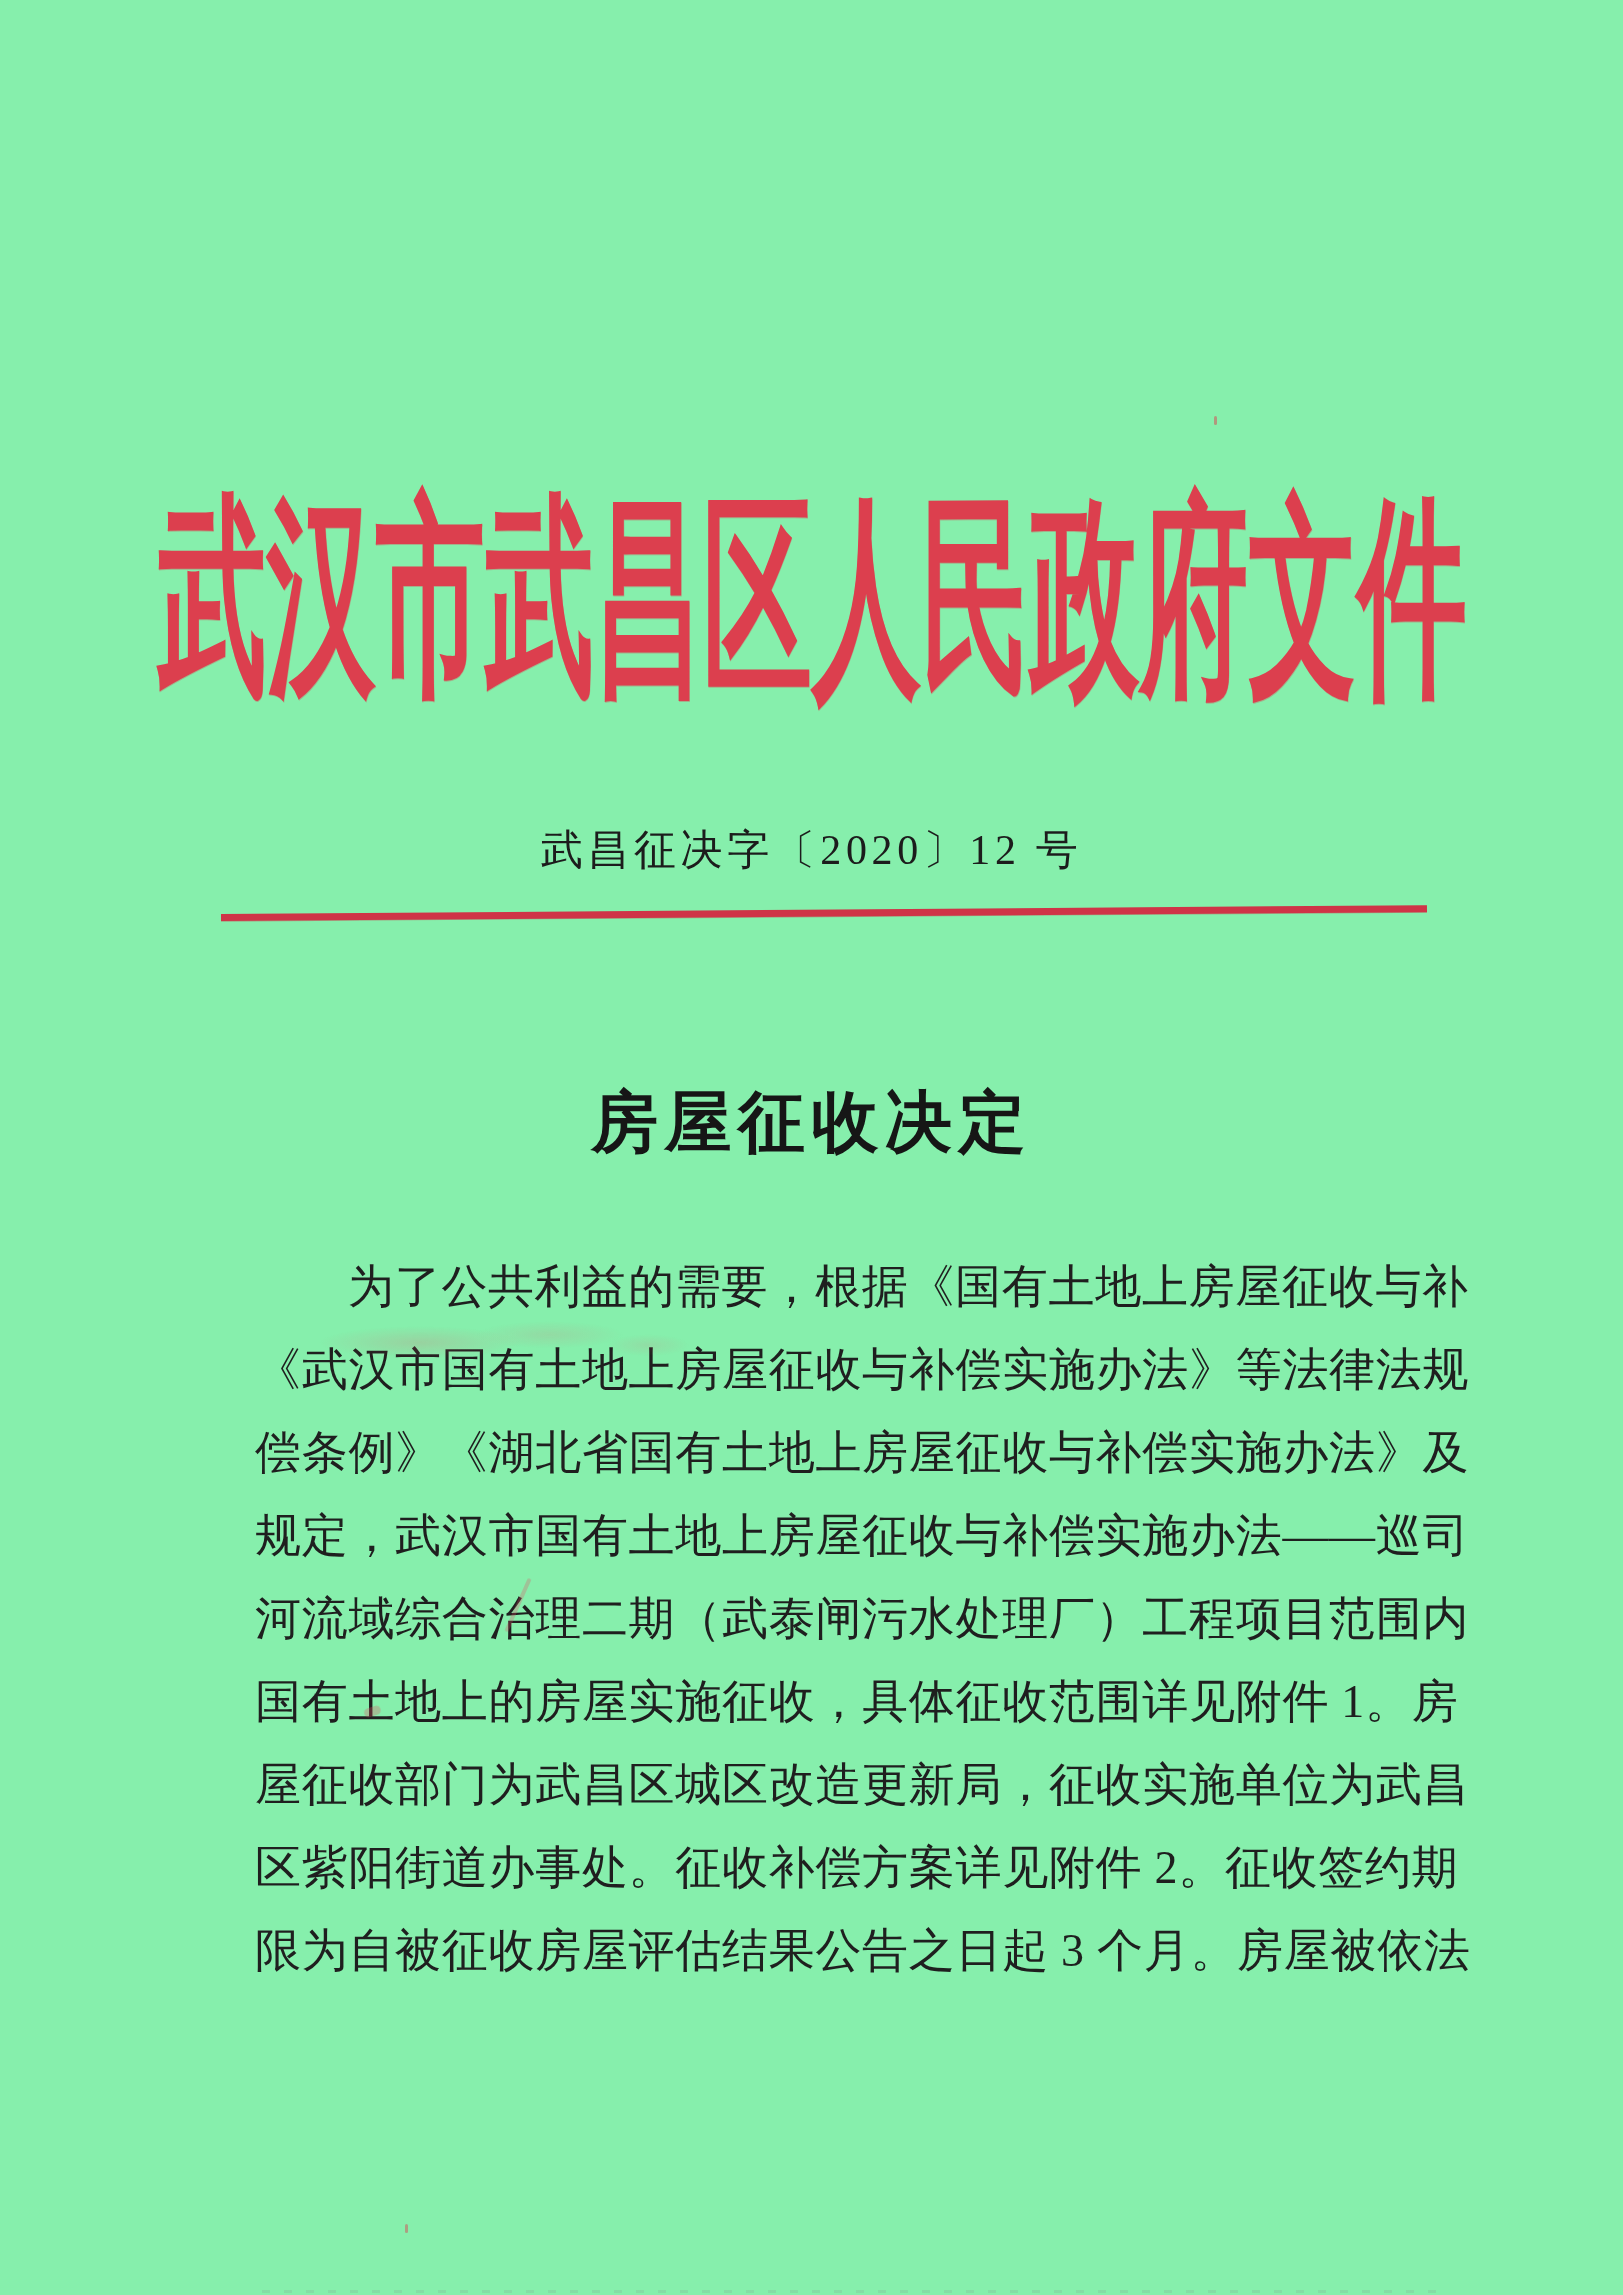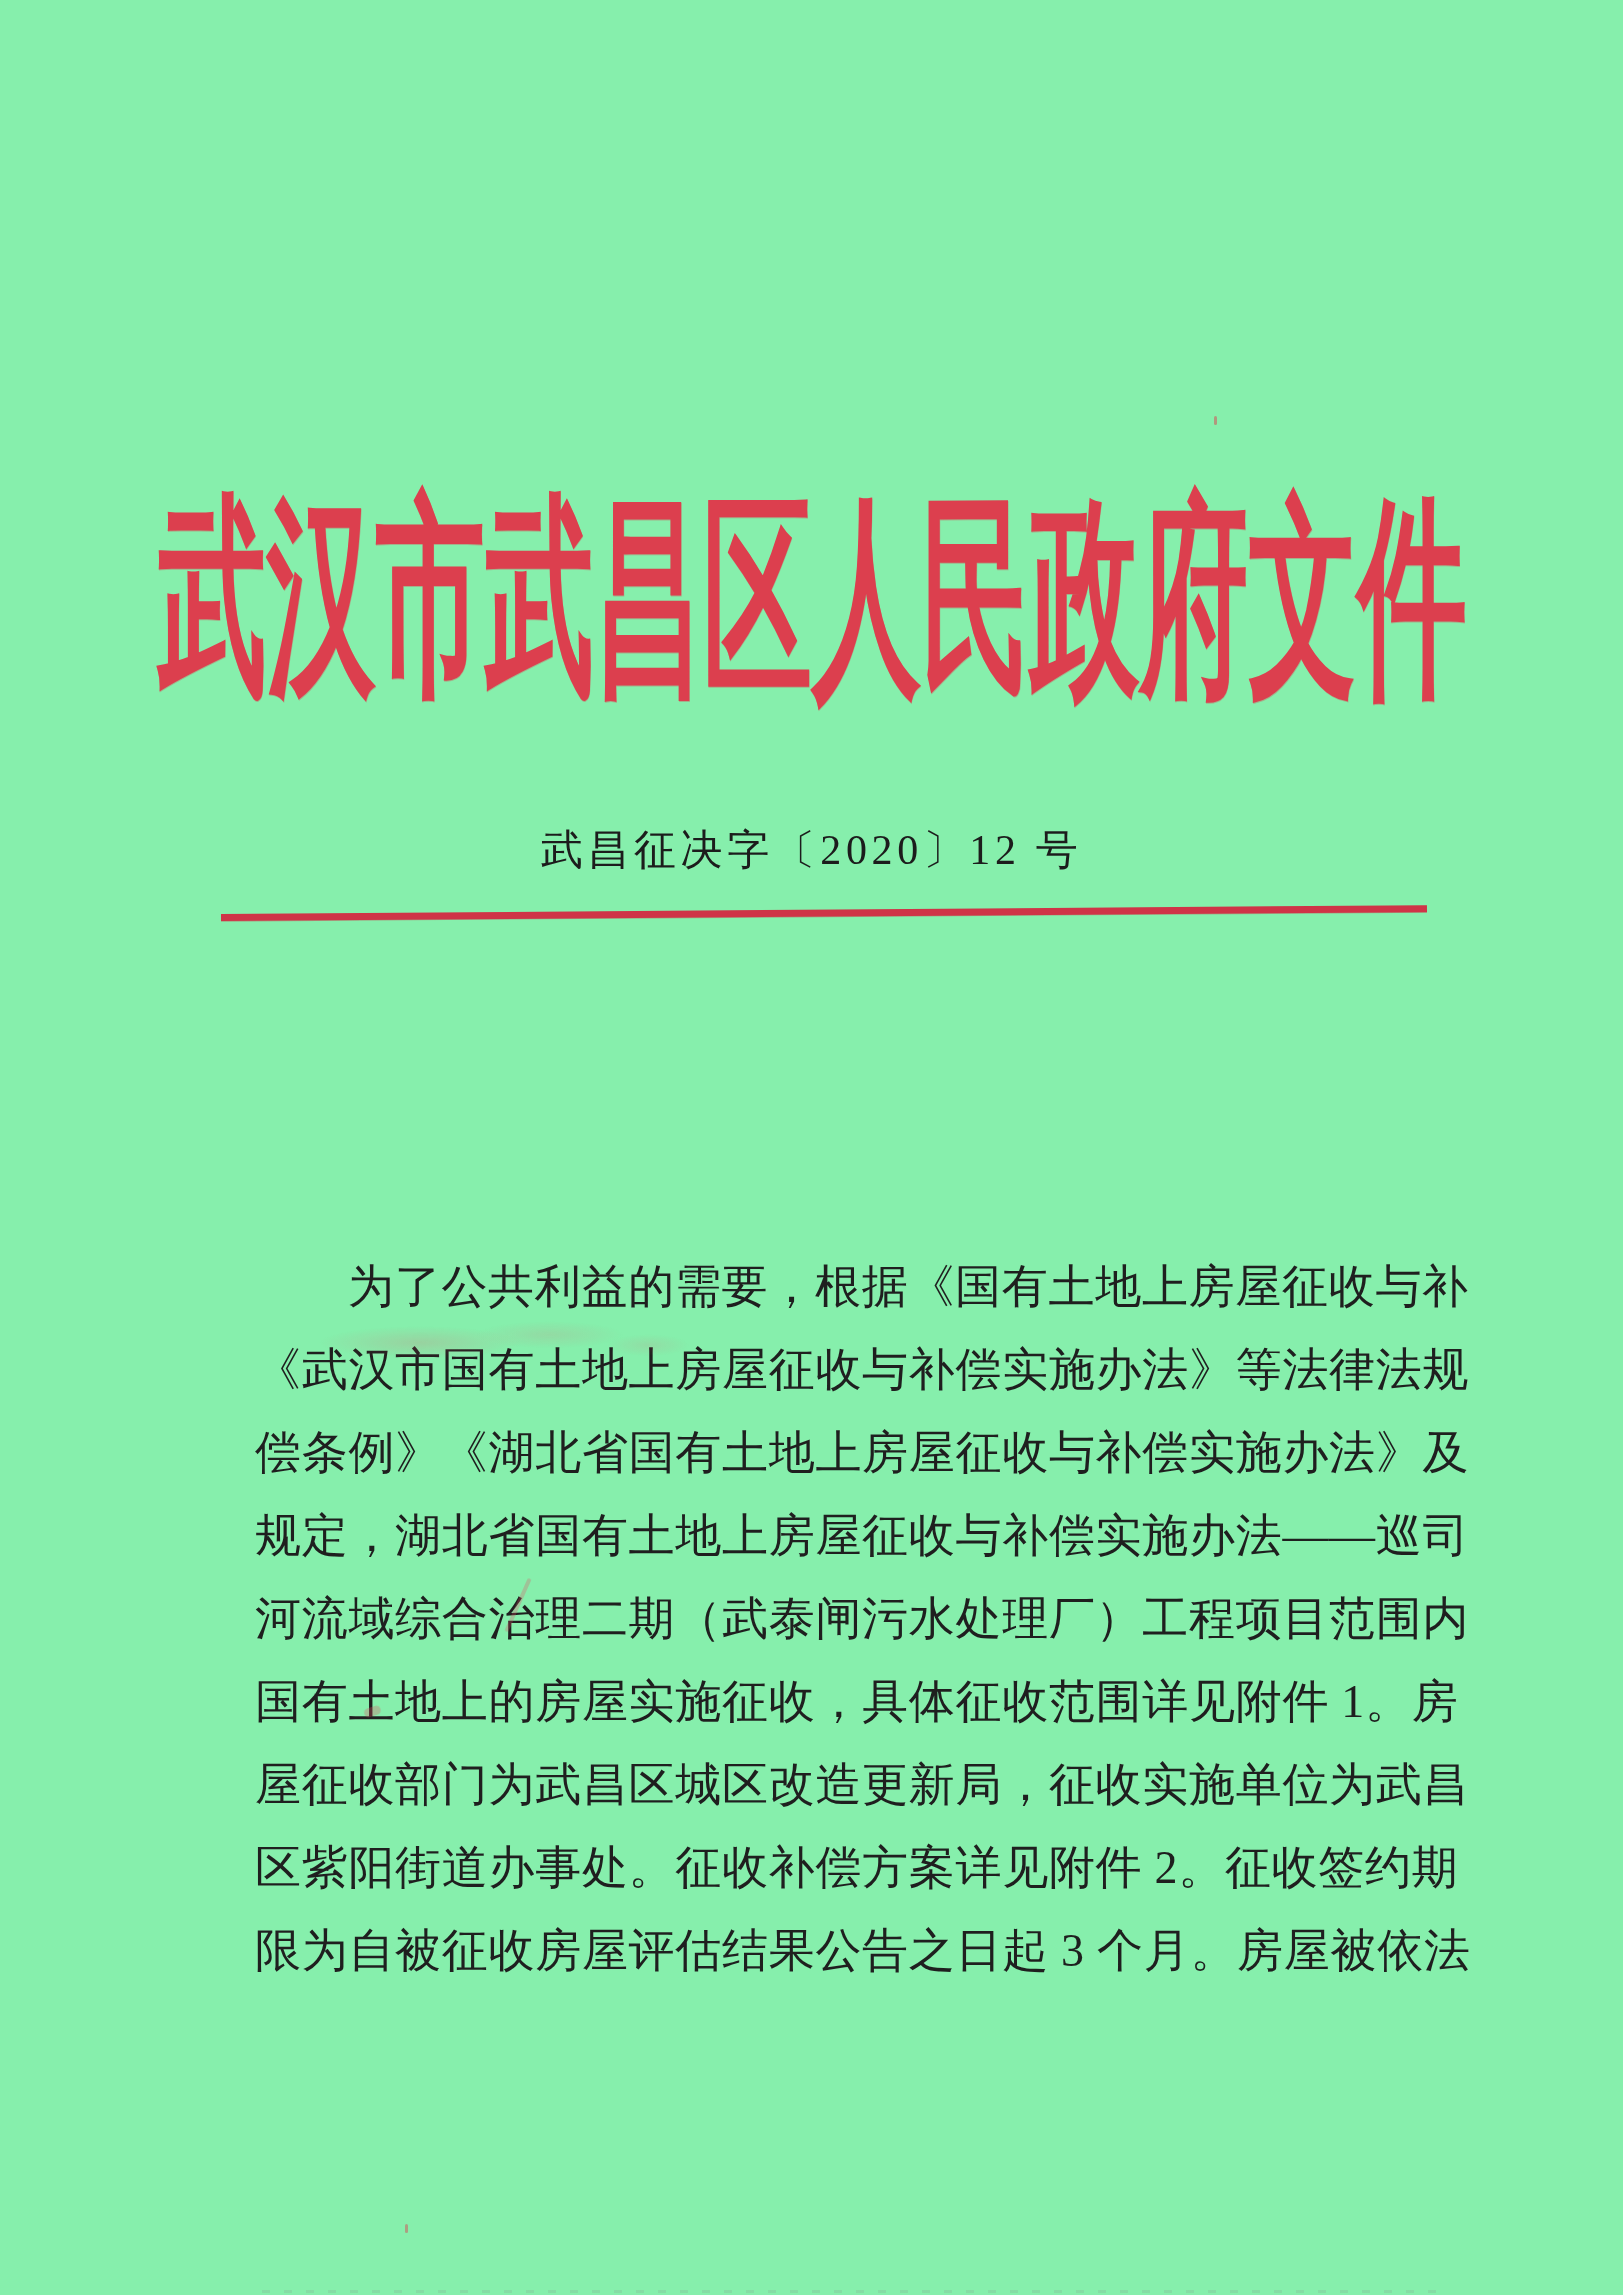--- a/index.html
+++ b/index.html
@@ -177,26 +177,27 @@
 <div class="page">
 
   <div class="red-head">
     <span class="stretch">武汉市武昌区人民政府文件</span>
   </div>
 
   <div class="doc-number">武昌征决字〔2020〕12 号</div>
 
   <div class="red-rule"></div>
 
+  <div class="doc-title">房屋征收决定</div>
 
   <div class="body-block">
     <div class="bodyline first">为了公共利益的需要，根据《国有土地上房屋征收与补</div>
     <div class="bodyline">《武汉市国有土地上房屋征收与补偿实施办法》等法律法规</div>
     <div class="bodyline">偿条例》《湖北省国有土地上房屋征收与补偿实施办法》及</div>
-    <div class="bodyline">规定，湖北省国有土地上房屋征收与补偿实施办法——巡司</div>
+    <div class="bodyline">规定，武汉市国有土地上房屋征收与补偿实施办法——巡司</div>
     <div class="bodyline">河流域综合治理二期（武泰闸污水处理厂）工程项目范围内</div>
     <div class="bodyline">国有土地上的房屋实施征收，具体征收范围详见附件 1。房</div>
     <div class="bodyline">屋征收部门为武昌区城区改造更新局，征收实施单位为武昌</div>
     <div class="bodyline">区紫阳街道办事处。征收补偿方案详见附件 2。征收签约期</div>
     <div class="bodyline">限为自被征收房屋评估结果公告之日起 3 个月。房屋被依法</div>
   </div>
 
   <div class="smudge"></div>
   <div class="streak-a"></div>
   <div class="streak-b"></div>

